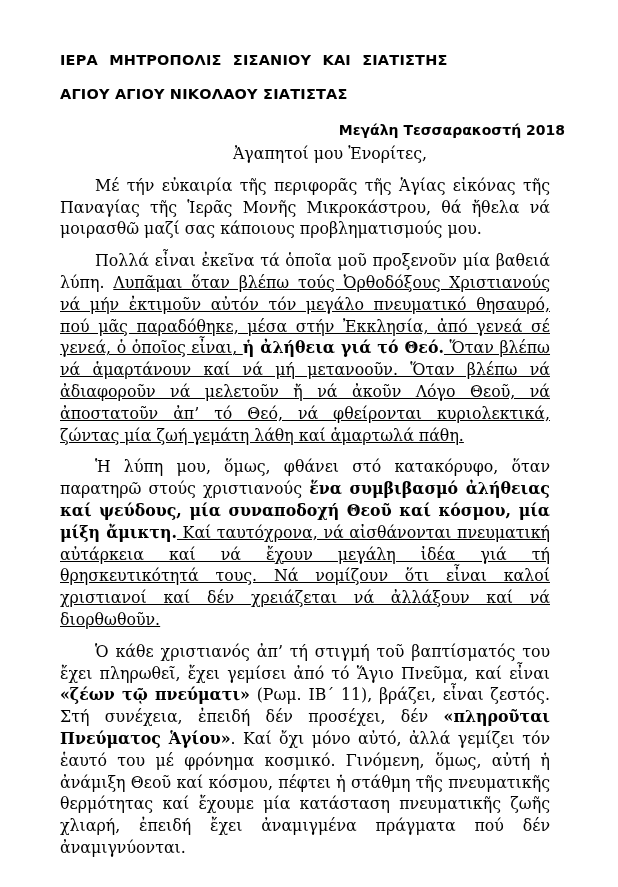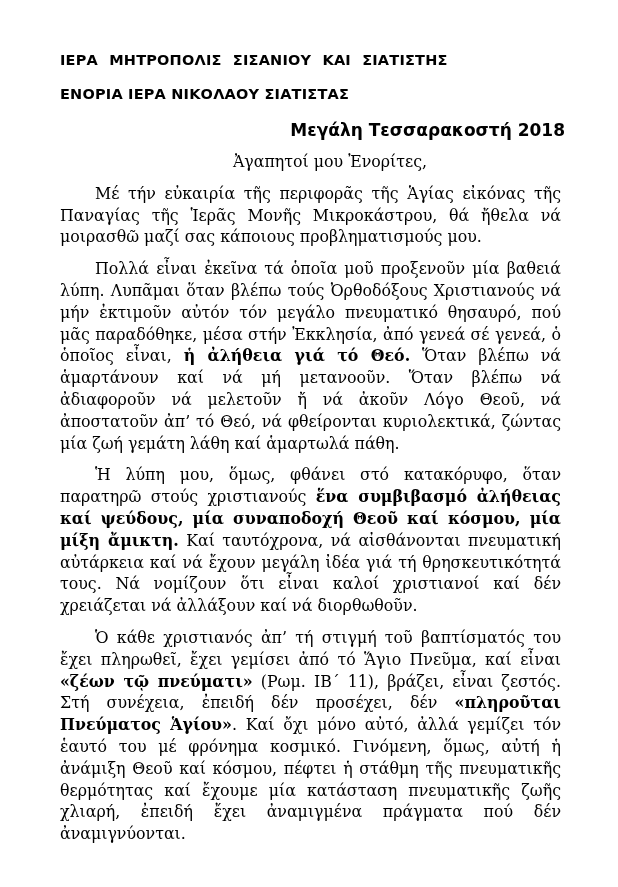--- a/index.html
+++ b/index.html
@@ -33,54 +33,54 @@
     font-family: "DejaVu Sans", "Liberation Sans", sans-serif;
     font-weight: bold;
     font-size: 14.5px;
     line-height: 18px;
     letter-spacing: 0.2px;
     margin: 0 0 17px 0;
   }
   .date-line {
     font-family: "DejaVu Sans", "Liberation Sans", sans-serif;
     font-weight: bold;
-    font-size: 17px;
+    font-size: 14px;
     line-height: 20px;
     text-align: right;
-    margin: 0 0 11px 0;
+    margin: 0 0 3px 0;
   }
   .body-text {
     font-family: "DejaVu Serif", "Liberation Serif", serif;
     font-size: 15.8px;
     line-height: 21.8px;
     text-align: justify;
   }
   .salutation {
     text-indent: 35px;
     text-align: center;
     margin: 0 0 10px 0;
   }
   .para {
-    margin: 0 4px 10px 0;
+    margin: 0 15px 10px 0;
     text-indent: 35px;
   }
   .para:last-child { margin-bottom: 0; }
   .run    { text-decoration: none; }
-  .run.u  { }
+  .run.u  { text-decoration: underline; }
   .run.bu { font-weight: bold; }
   .run.bi { font-weight: bold; }
 </style>
 </head>
 <body>
 
 <div class="page">
 
   <p class="hdr1">ΙΕΡΑ ΜΗΤΡΟΠΟΛΙΣ ΣΙΣΑΝΙΟΥ ΚΑΙ ΣΙΑΤΙΣΤΗΣ</p>
 
-  <p class="hdr2">ΕΝΟΡΙΑ ΙΕΡΑ ΝΙΚΟΛΑΟΥ ΣΙΑΤΙΣΤΑΣ</p>
+  <p class="hdr2">ΑΓΙΟΥ ΑΓΙΟΥ ΝΙΚΟΛΑΟΥ ΣΙΑΤΙΣΤΑΣ</p>
 
   <p class="date-line">Μεγάλη Τεσσαρακοστή 2018</p>
 
   <div class="body-text">
     <p class="salutation">Ἀγαπητοί μου Ἐνορίτες,</p>
 
     <div>
         <p class="para"><span class="run">Μέ τήν εὐκαιρία τῆς περιφορᾶς τῆς Ἁγίας εἰκόνας τῆς Παναγίας τῆς Ἱερᾶς Μονῆς Μικροκάστρου, θά ἤθελα νά μοιρασθῶ μαζί σας κάποιους προβληματισμούς μου.</span></p>
         <p class="para"><span class="run">Πολλά εἶναι ἐκεῖνα τά ὁποῖα μοῦ προξενοῦν μία βαθειά λύπη. </span><span class="run u">Λυπᾶμαι ὅταν βλέπω τούς Ὀρθοδόξους Χριστιανούς νά μήν ἐκτιμοῦν αὐτόν τόν μεγάλο πνευματικό θησαυρό, πού μᾶς παραδόθηκε, μέσα στήν Ἐκκλησία, ἀπό γενεά σέ γενεά, ὁ ὁποῖος εἶναι, </span><span class="run bu">ἡ ἀλήθεια γιά τό Θεό.</span><span class="run u"> Ὅταν βλέπω νά ἁμαρτάνουν καί νά μή μετανοοῦν. Ὅταν βλέπω νά ἀδιαφοροῦν νά μελετοῦν ἤ νά ἀκοῦν Λόγο Θεοῦ, νά ἀποστατοῦν ἀπ’ τό Θεό, νά φθείρονται κυριολεκτικά, ζώντας μία ζωή γεμάτη λάθη καί ἁμαρτωλά πάθη.</span></p>
         <p class="para"><span class="run">Ἡ λύπη μου, ὅμως, φθάνει στό κατακόρυφο, ὅταν παρατηρῶ στούς χριστιανούς </span><span class="run bu">ἕνα συμβιβασμό ἀλήθειας καί ψεύδους, μία συναποδοχή Θεοῦ καί κόσμου, μία μίξη ἄμικτη.</span><span class="run u"> Καί ταυτόχρονα, νά αἰσθάνονται πνευματική αὐτάρκεια καί νά ἔχουν μεγάλη ἰδέα γιά τή θρησκευτικότητά τους. Νά νομίζουν ὅτι εἶναι καλοί χριστιανοί καί δέν χρειάζεται νά ἀλλάξουν καί νά διορθωθοῦν.</span></p>

